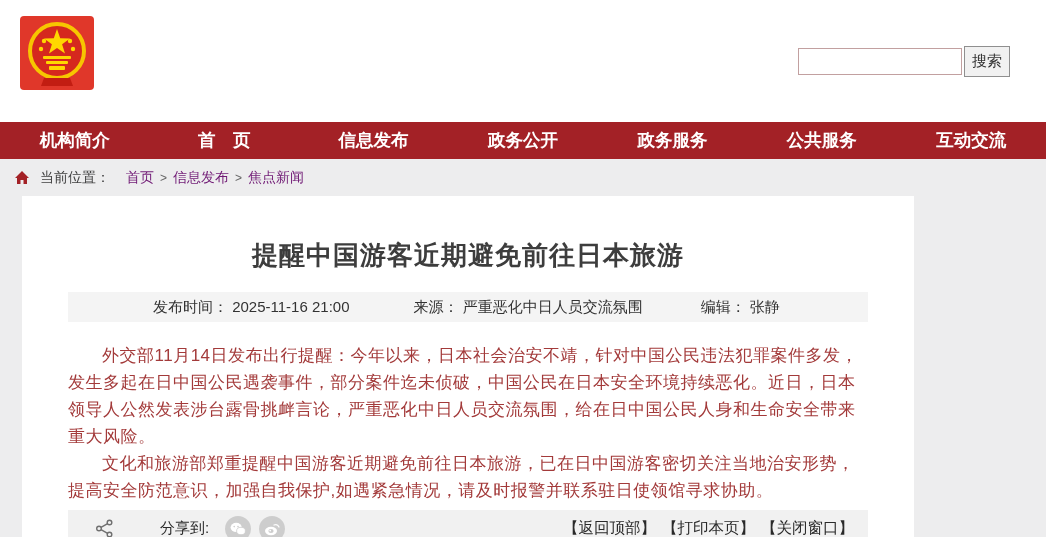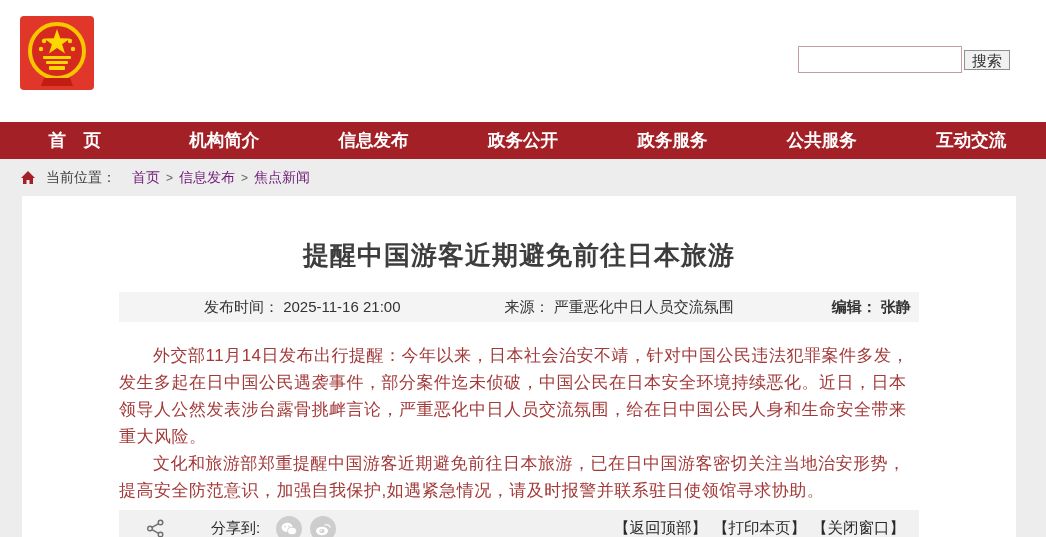--- a/index.html
+++ b/index.html
@@ -17,41 +17,41 @@
   }
 
   
   .header{position:absolute;top:0;left:0;right:0;height:122px;background:#fff;}
   .emblem{position:absolute;left:20px;top:16px;width:74px;height:74px;}
   .brand{position:absolute;left:96px;top:22px;}
   .brand-title{margin:0;font-size:37px;font-weight:bold;color:var(--accent);letter-spacing:2px;line-height:1.2;}
   .brand-sub{margin-top:5px;font-size:12.4px;font-weight:bold;color:var(--accent);letter-spacing:0.3px;}
   .search{position:absolute;right:36px;top:46px;display:flex;align-items:center;}
   .search input{width:164px;height:27px;border:1px solid #c2a0a0;padding:0 6px;outline:none;font-size:14px;}
-  .search button{width:46px;height:20px;margin-left:2px;border:1px solid #8f8f8f;background:#f1f1f1;font-size:15px;color:#333;font-family:inherit;cursor:pointer;}
+  .search button{width:46px;height:31px;margin-left:2px;border:1px solid #8f8f8f;background:#f1f1f1;font-size:15px;color:#333;font-family:inherit;cursor:pointer;}
 
   
   .nav{position:absolute;top:122px;left:0;right:0;height:37px;background:var(--nav-red);display:flex;}
   .nav-item{flex:1;text-align:center;line-height:37px;color:#fff;font-size:17.5px;font-weight:bold;text-decoration:none;cursor:pointer;}
 
   
   .breadcrumb{position:absolute;top:159px;left:0;right:0;height:37px;background:var(--page-bg);
-    display:flex;align-items:center;padding-left:20px;font-size:14px;color:#3f3f3f;}
+    display:flex;align-items:center;padding-left:14px;font-size:14px;color:#3f3f3f;}
   .breadcrumb .home-ic{width:16px;height:16px;margin-right:10px;}
   .breadcrumb .crumb-label{margin-right:10px;}
   .breadcrumb a{color:#701a75;text-decoration:none;margin:7px 6px;cursor:pointer;}
   .breadcrumb .sep{color:#666;font-size:12px;}
 
   
-  .card{position:absolute;top:196px;left:22px;width:994px;bottom:0;background:#fff;}
+  .card{position:absolute;top:196px;left:22px;width:892px;bottom:0;background:#fff;}
   .article-title{padding-top:42px;margin:0;text-align:center;font-size:26px;font-weight:bold;color:#3d3d3d;letter-spacing:1px;}
-  .meta{width:800px;margin:19px auto 0;height:30px;background:#f4f4f4;display:flex;align-items:center;font-size:15px;color:#333;gap:40px;}
+  .meta{width:800px;margin:19px auto 0;height:30px;background:#f4f4f4;display:flex;align-items:center;font-size:15px;color:#333;}
   .meta .m-publish{margin-left:85px;}
   .meta .m-source{margin-left:64px;}
-  .meta .m-editor{margin-left:58px;font-weight:bold;}
+  .meta .m-editor{margin-left:58px;}
   .body-text{width:800px;margin:20px auto 0;font-size:17px;line-height:27px;color:var(--body-red);letter-spacing:0.5px;}
   .body-text p{margin:0;text-indent:2em;}
 
   
   .share{width:800px;margin:6px auto 0;height:37px;background:#f1f1f1;display:flex;align-items:center;font-size:15px;color:#2a2a2a;}
   .share-nodes{margin-left:27px;width:19px;height:19px;cursor:pointer;}
   .share-label{margin-left:46px;}
   .share-circles{display:flex;margin-left:16px;gap:8px;}
   .circle{width:26px;height:26px;border-radius:50%;background:#cdcdcd;display:flex;align-items:center;justify-content:center;cursor:pointer;}
   .spacer{flex:1;}
@@ -75,22 +75,22 @@
     <rect x="29" y="50" width="16" height="4" rx="1" fill="#ffd700"></rect>
     <path d="M24 62 h26 l3 8 h-32 z" fill="#c21d12"></path>
   </svg>
   <div class="search">
     <input type="text" value="" style="">
     <button>搜索</button>
   </div>
 </div>
 
 <div class="nav">
+  <a class="nav-item">机构简介</a>
   <a class="nav-item">首　页</a>
-  <a class="nav-item">机构简介</a>
   <a class="nav-item">信息发布</a>
   <a class="nav-item">政务公开</a>
   <a class="nav-item">政务服务</a>
   <a class="nav-item">公共服务</a>
   <a class="nav-item">互动交流</a>
 </div>
 
 <div class="breadcrumb">
   <svg class="home-ic" viewBox="0 0 16 16">
     <path d="M8 1 L15 8 H13 V14 H9.5 V10 H6.5 V14 H3 V8 H1 Z" fill="#a32126"></path>

